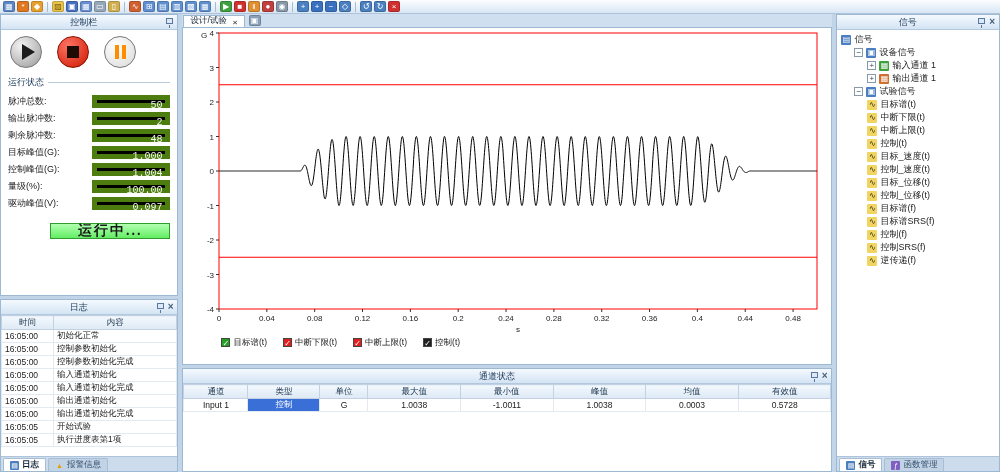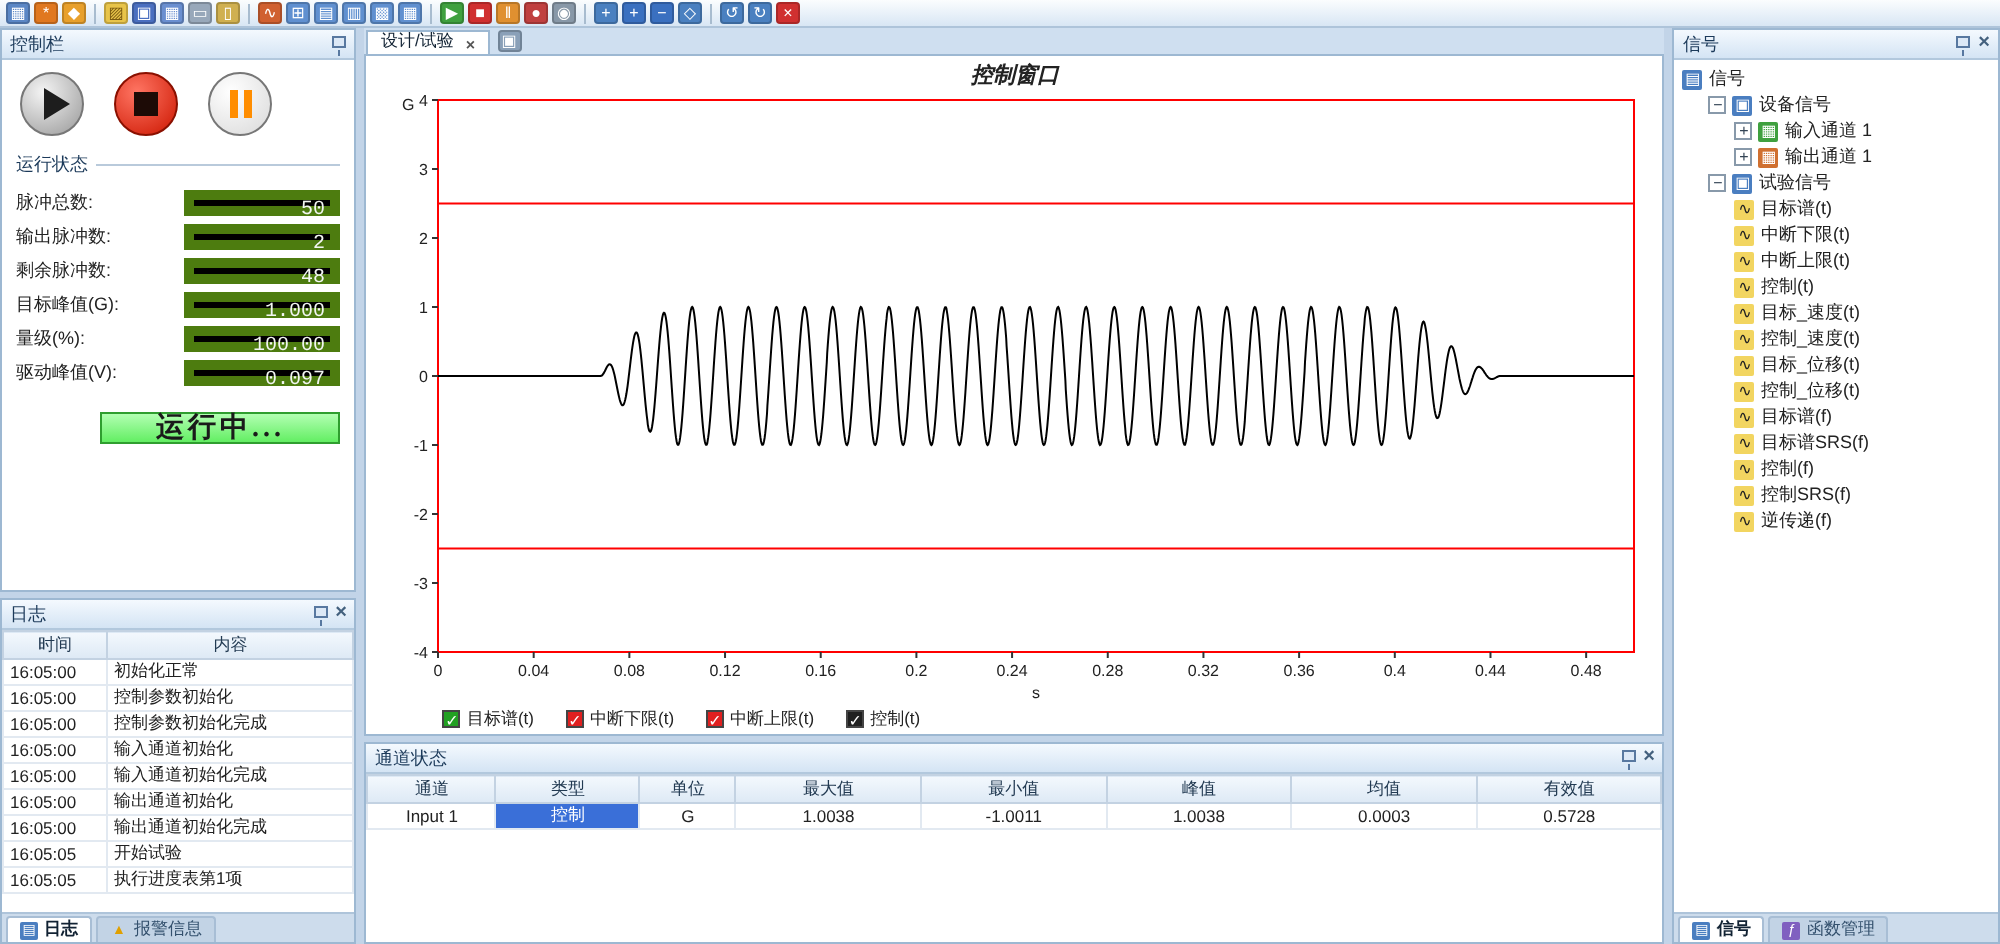--- a/index.html
+++ b/index.html
@@ -14,21 +14,21 @@
 
   .main{flex:1;display:flex;min-height:0;}
   .vsplit{width:4px;background:#c2d4e8;}
   .hsplit{height:3px;background:#c2d4e8;}
 
   .left-col{width:179px;display:flex;flex-direction:column;}
   .center-col{width:650px;display:flex;flex-direction:column;}
   .right-col{width:164px;display:flex;flex-direction:column;}
 
   .panel{background:#fff;border:1px solid #9db8d2;display:flex;flex-direction:column;min-height:0;}
-  .panel-header{flex:0 0 15px;background:linear-gradient(#f4f9fe,#d4e4f4);border-bottom:1px solid #b2c8dd;display:flex;align-items:center;padding:0 4px;gap:4px;}
+  .panel-header{flex:0 0 15px;background:linear-gradient(#f4f9fe,#d4e4f4);border-bottom:1px solid #b2c8dd;display:flex;align-items:center;padding:0 4px;gap:4px;text-align:center;}
   .panel-title{flex:1;font-size:9px;color:#1c3a5a;}
   .pin-ico{width:7px;height:6px;border:1px solid #5878a0;background:#dce8f6;position:relative;margin-bottom:3px;}
   .pin-ico::after{content:"";position:absolute;left:2px;top:6px;width:1px;height:3px;background:#5878a0;}
   .x-ico{font-size:10px;line-height:10px;color:#44617e;font-weight:bold;cursor:default;}
 
   
   .ctl-body{flex:1;padding:4px 7px;display:flex;flex-direction:column;min-height:0;}
   .btn-row{display:flex;gap:15px;padding:2px 2px 7px;}
   .circle-btn{width:32px;height:32px;border-radius:50%;border:1px solid #777;display:flex;align-items:center;justify-content:center;cursor:default;}
   .circle-btn.play{background:radial-gradient(circle at 35% 30%,#f4f4f4,#989898);}
@@ -160,20 +160,24 @@
               </div>
               <div class="field-row">
                 <span class="field-label">剩余脉冲数:</span>
                 <span class="field-value">48</span>
               </div>
               <div class="field-row">
                 <span class="field-label">目标峰值(G):</span>
                 <span class="field-value">1.000</span>
               </div>
               <div class="field-row">
+                <span class="field-label">控制峰值(G):</span>
+                <span class="field-value">1.004</span>
+              </div>
+              <div class="field-row">
                 <span class="field-label">量级(%):</span>
                 <span class="field-value">100.00</span>
               </div>
               <div class="field-row">
                 <span class="field-label">驱动峰值(V):</span>
                 <span class="field-value">0.097</span>
               </div>
             </div>
           <div class="run-box">运行中...</div>
         </div>
@@ -250,21 +254,20 @@
 
     <div class="center-col">
       <div class="tabstrip">
         <div class="page-tab">
           <span>设计/试验</span>
           <span class="tab-close">×</span>
         </div>
         <span class="strip-ico" id="capture-ico" style="background: rgb(138, 160, 184); color: rgb(255, 255, 255);">▣</span>
       </div>
       <div class="chart-panel">
-        <div class="chart-title">控制窗口</div>
         <svg id="chart-svg" width="648" height="307">
             <rect x="36" y="5" width="598" height="276" fill="none" stroke="#ff0000" stroke-width="1"></rect>
             <line x1="33" y1="5" x2="36" y2="5" stroke="#333"></line>
             <text x="31" y="8" text-anchor="end" font-size="8" fill="#222">4</text>
             <line x1="33" y1="39.5" x2="36" y2="39.5" stroke="#333"></line>
             <text x="31" y="42.5" text-anchor="end" font-size="8" fill="#222">3</text>
             <line x1="33" y1="74" x2="36" y2="74" stroke="#333"></line>
             <text x="31" y="77" text-anchor="end" font-size="8" fill="#222">2</text>
             <line x1="33" y1="108.5" x2="36" y2="108.5" stroke="#333"></line>
             <text x="31" y="111.5" text-anchor="end" font-size="8" fill="#222">1</text>

